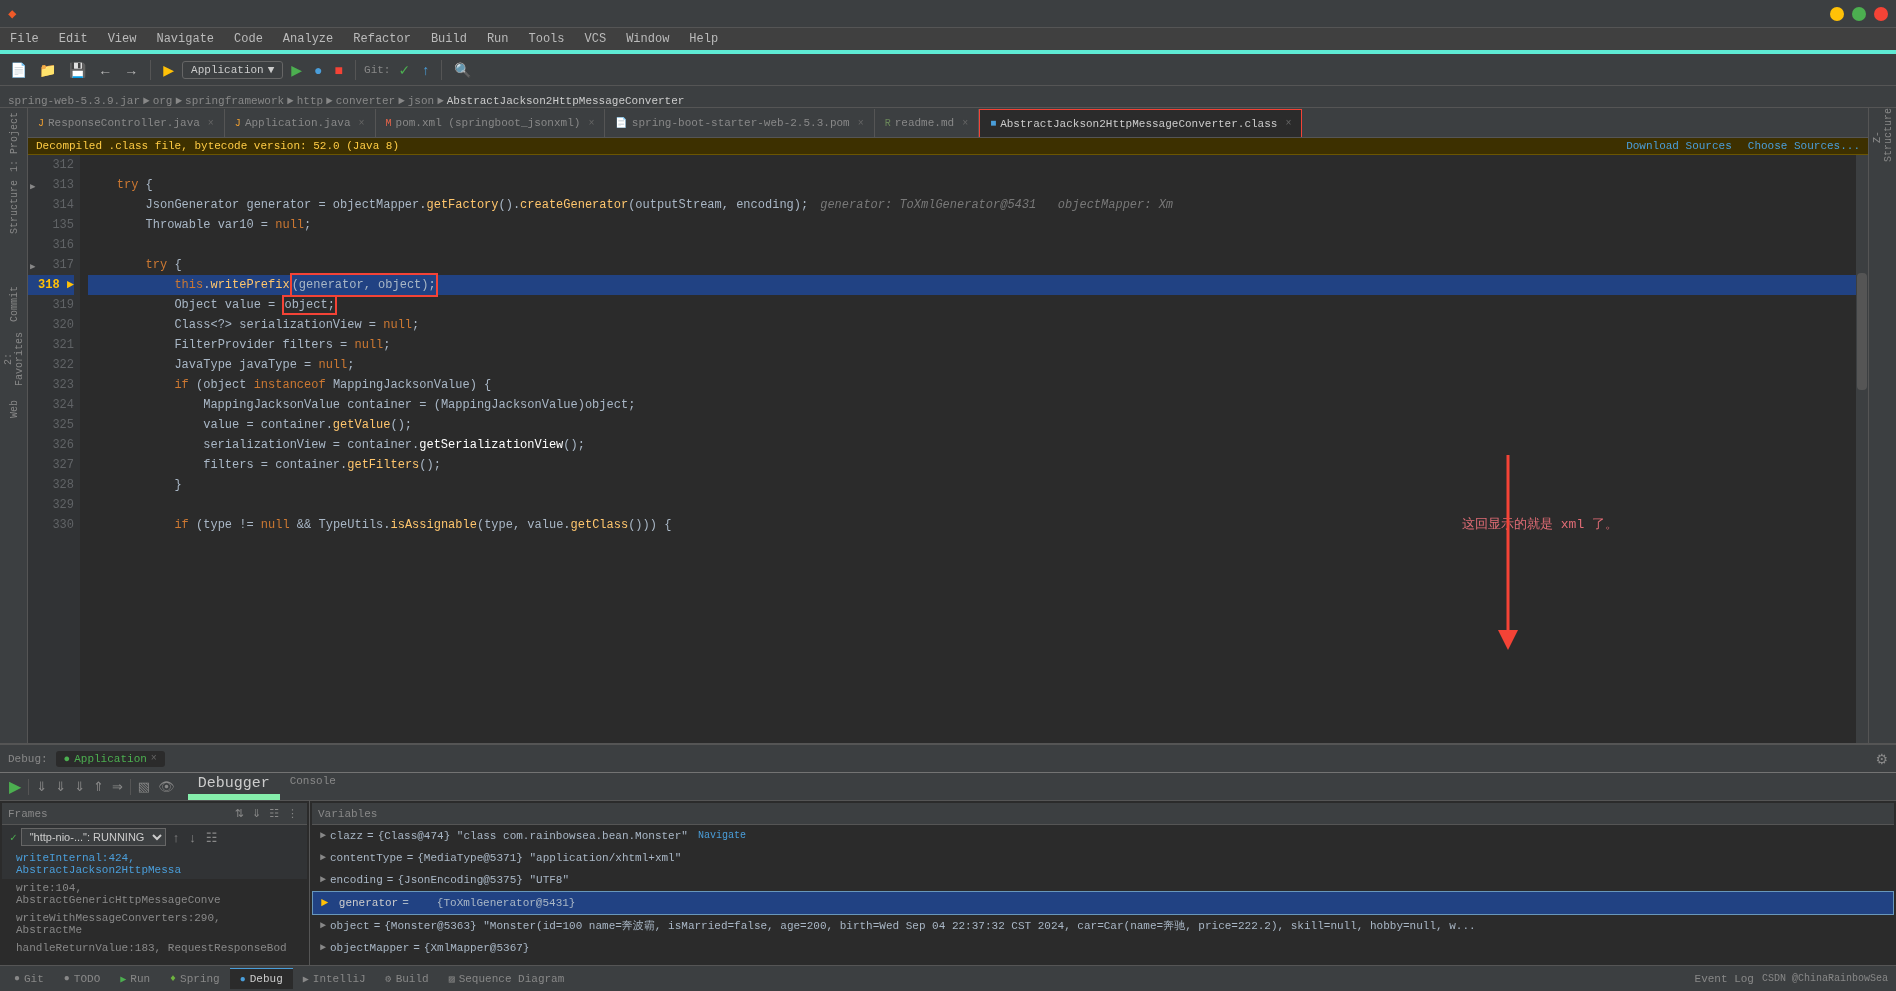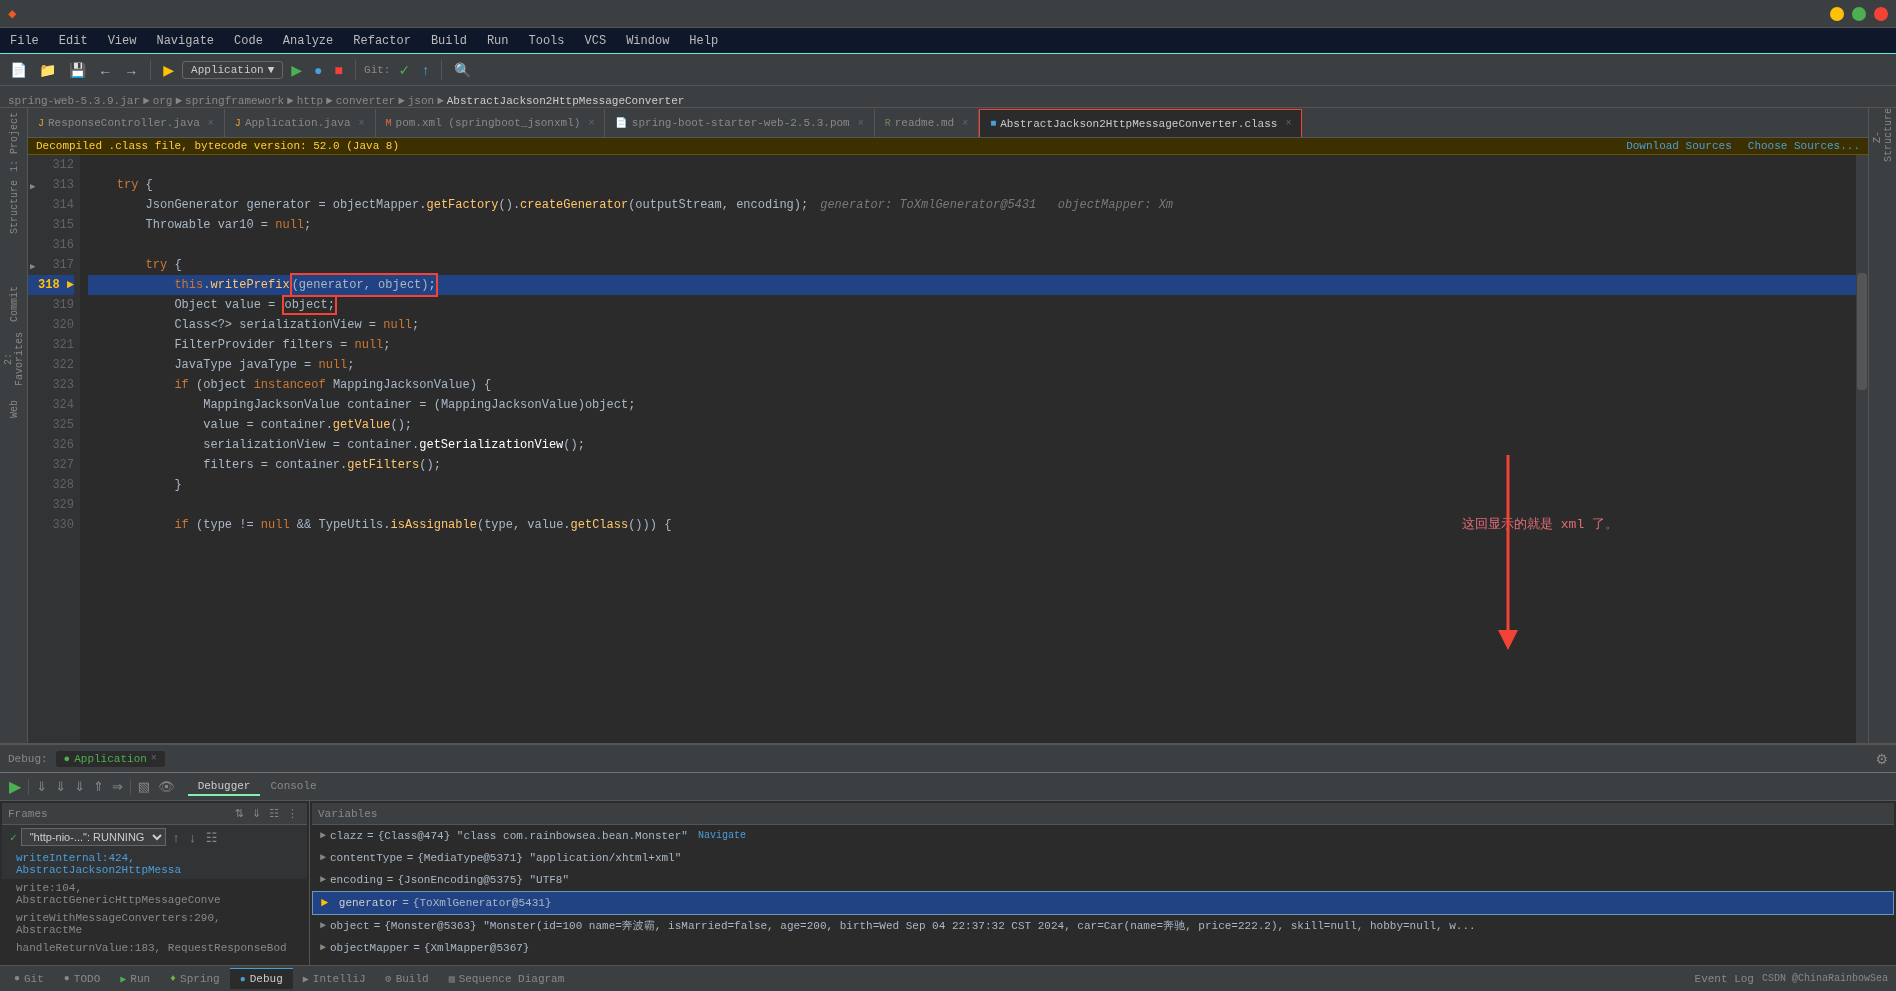--- a/index.html
+++ b/index.html
@@ -9,21 +9,21 @@
     #title-bar { height: 28px; background: #3c3f41; display: flex; align-items: center; justify-content: space-between; padding: 0 8px; border-bottom: 1px solid #555; }
     #title-bar .title-left { display: flex; align-items: center; gap: 8px; color: #ccc; font-size: 12px; }
     #title-bar .title-center { color: #bbb; font-size: 11px; }
     #title-bar .title-right { display: flex; gap: 8px; }
     #title-bar .win-btn { width: 14px; height: 14px; border-radius: 50%; border: none; cursor: pointer; }
     .win-min { background: #ffc107; }
     .win-max { background: #4caf50; }
     .win-close { background: #f44336; }
 
     
-    #menu-bar { height: 26px; background: #0f172a; display: flex; align-items: center; gap: 0; border-bottom: 1px solid #5eead4; }
+    #menu-bar { height: 26px; background: #404040; display: flex; align-items: center; gap: 0; border-bottom: 4px solid #5eead4; }
     .menu-item { padding: 4px 10px; color: #bbb; font-size: 12px; cursor: pointer; }
 
     
     #toolbar { height: 32px; background: #3c3f41; display: flex; align-items: center; padding: 0 6px; gap: 4px; border-bottom: 1px solid #555; }
     .toolbar-btn { background: none; border: none; color: #bbb; cursor: pointer; padding: 2px 4px; font-size: 14px; }
     .run-config { background: #3c3f41; border: 1px solid #666; color: #ccc; padding: 2px 8px; font-size: 11px; border-radius: 3px; cursor: pointer; display: flex; align-items: center; gap: 4px; }
     .toolbar-sep { width: 1px; height: 20px; background: #555; margin: 0 4px; }
 
     
     #breadcrumb { height: 22px; background: #3c3f41; display: flex; align-items: flex-end; padding: 0 8px; border-bottom: 1px solid #555; font-size: 11px; color: #888; }
@@ -227,21 +227,21 @@
         <a>Choose Sources...</a>
       </div>
     </div>
 
     <div id="code-editor" style="flex:1; display:flex; overflow:hidden; position:relative; background:#2b2b2b;">
 
       <div id="line-numbers" style="width:52px; background:#313335; padding:0 6px 0 0; color:#606366; font-size:12px; line-height:20px; text-align:right; user-select:none; overflow:hidden;">
         <div>312</div>
         <div style="position:relative;">313 <span style="position:absolute; left:2px; top:2px; color:#888; font-size:9px;">▶</span></div>
         <div>314</div>
-        <div>315</div>
+        <div>135</div>
         <div>316</div>
         <div style="position:relative;">317 <span style="position:absolute; left:2px; top:2px; color:#888; font-size:9px;">▶</span></div>
         <div style="background:#214283; color:#ffc107; font-weight:bold;">318 ►</div>
         <div>319</div>
         <div>320</div>
         <div>321</div>
         <div>322</div>
         <div>323</div>
         <div>324</div>
         <div>325</div>
@@ -361,21 +361,21 @@
     <button class="debug-icon-btn">⇓</button>
     <button class="debug-icon-btn">⇓</button>
     <button class="debug-icon-btn">⇓</button>
     <button class="debug-icon-btn">⇑</button>
     <button class="debug-icon-btn">⇒</button>
     <div style="width:1px; height:16px; background:#555; margin:0 2px;"></div>
     <button class="debug-icon-btn">▧</button>
     <button class="debug-icon-btn">👁</button>
 
     <div style="margin-left:8px; display:flex; gap:0;">
-      <div class="debug-tab active" style="border-bottom:2px solid #86efac; color:#ccc; padding:2px 10px; font-size:11px; cursor:pointer;">Debugger</div>
+      <div class="debug-tab active" style="border-bottom:6px solid #86efac; color:#ccc; padding:2px 10px; font-size:15px; cursor:pointer;">Debugger</div>
       <div class="debug-tab" style="color:#888; padding:2px 10px; font-size:11px; cursor:pointer;">Console</div>
     </div>
   </div>
 
   <div id="debug-content" style="flex:1; display:flex; overflow:hidden;">
 
     <div id="frames-panel" style="width:310px; border-right:1px solid #555; display:flex; flex-direction:column;">
 
       <div class="frames-toolbar" style="display:flex; align-items:center; padding:2px 6px; gap:2px; background:#3c3f41; border-bottom:1px solid #555; height:22px;">
         <span style="color:#888; font-size:11px;">Frames</span>
@@ -436,21 +436,21 @@
         <span class="expand-arrow">►</span>
         <span class="var-name">encoding</span>
         <span class="var-eq"> = </span>
         <span class="var-val" style="color:#a9b7c6;">{JsonEncoding@5375} "UTF8"</span>
       </div>
 
       <div class="var-row" style="padding:2px 8px; font-size:11px; line-height:18px; background:#214283; border:1px solid #6897bb;">
         <span style="color:#ffc107; font-size:12px;">►</span>
         <span class="var-name" style="color:#ccc;">&nbsp;generator</span>
         <span class="var-eq"> = </span>
-        <span class="var-val" style="color:#a9b7c6;">{ToXmlGenerator@5431}</span>
+        <span class="var-val" style="color:#a9b7c6;margin-left:24px;">{ToXmlGenerator@5431}</span>
       </div>
 
       <div class="var-row" style="padding:2px 8px; font-size:11px; line-height:18px;">
         <span class="expand-arrow">►</span>
         <span class="var-name">object</span>
         <span class="var-eq"> = </span>
         <span class="var-val" style="color:#a9b7c6;">{Monster@5363} "Monster(id=100 name=奔波霸, isMarried=false, age=200, birth=Wed Sep 04 22:37:32 CST 2024, car=Car(name=奔驰, price=222.2), skill=null, hobby=null, w...</span>
       </div>
 
       <div class="var-row" style="padding:2px 8px; font-size:11px; line-height:18px;">

